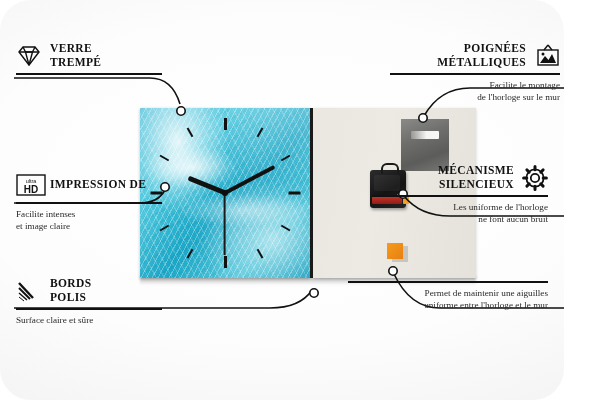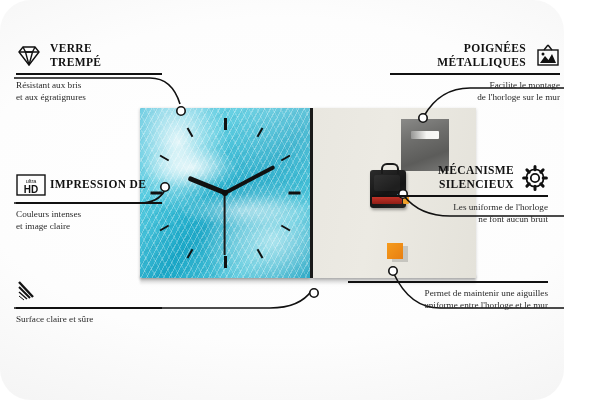--- a/index.html
+++ b/index.html
@@ -191,55 +191,55 @@
             <path d="M19 4 L16.5 9 L13 22"></path>
           <path d="M9.5 9 H16.5"></path>
         </svg>
       </span>
       <span class="ttl">
         <span>VERRE</span><br>
         <span>TREMPÉ</span>
       </span>
     </div>
     <div class="rule"></div>
-    <div class="sub">
-      <span>Résistant aux bris</span><br>
-      <span>et aux égratignures</span>
-    </div>
   </div>
 
   <div class="label" style="left:16px;top:172px;width:146px;">
     <div class="row">
       <span class="ico">
         <svg viewBox="0 0 30 26" width="30" height="26">
           <rect x="1" y="3" width="28" height="20" fill="none" stroke="#111" stroke-width="1.4"></rect>
           <text x="15" y="11" font-family="Liberation Sans, sans-serif" font-size="5.5" fill="#111" text-anchor="middle">ultra</text>
           <text x="15" y="21" font-family="Liberation Sans, sans-serif" font-size="10" font-weight="bold" fill="#111" text-anchor="middle">HD</text>
         </svg>
       </span>
       <span class="ttl">
         <span>IMPRESSION DE</span><br>
       </span>
     </div>
     <div class="rule"></div>
     <div class="sub">
-      <span>Couleurs intenses</span><br>
+      <span>Facilite intenses</span><br>
       <span>et image claire</span>
     </div>
   </div>
 
   <div class="label" style="left:16px;top:277px;width:146px;">
     <div class="row">
       <span class="ico">
         <svg viewBox="0 0 26 26" width="26" height="26" stroke="#111" fill="none">
           <path d="M3 5 L17 20" stroke-width="2.4"></path>
           <path d="M3 10 L14 21" stroke-width="1.9"></path>
           <path d="M3 15 L11 22" stroke-width="1.4"></path>
           <path d="M3 19 L8 23" stroke-width="1"></path>
         </svg>
+      </span>
+      <span class="ttl">
+        <span>BORDS</span><br>
+        <span>POLIS</span>
       </span>
     </div>
     <div class="rule"></div>
     <div class="sub">
       <span>Surface claire et sûre</span>
     </div>
   </div>
 
   <div class="label right" style="right:4px;top:42px;width:170px;">
     <div class="row">

